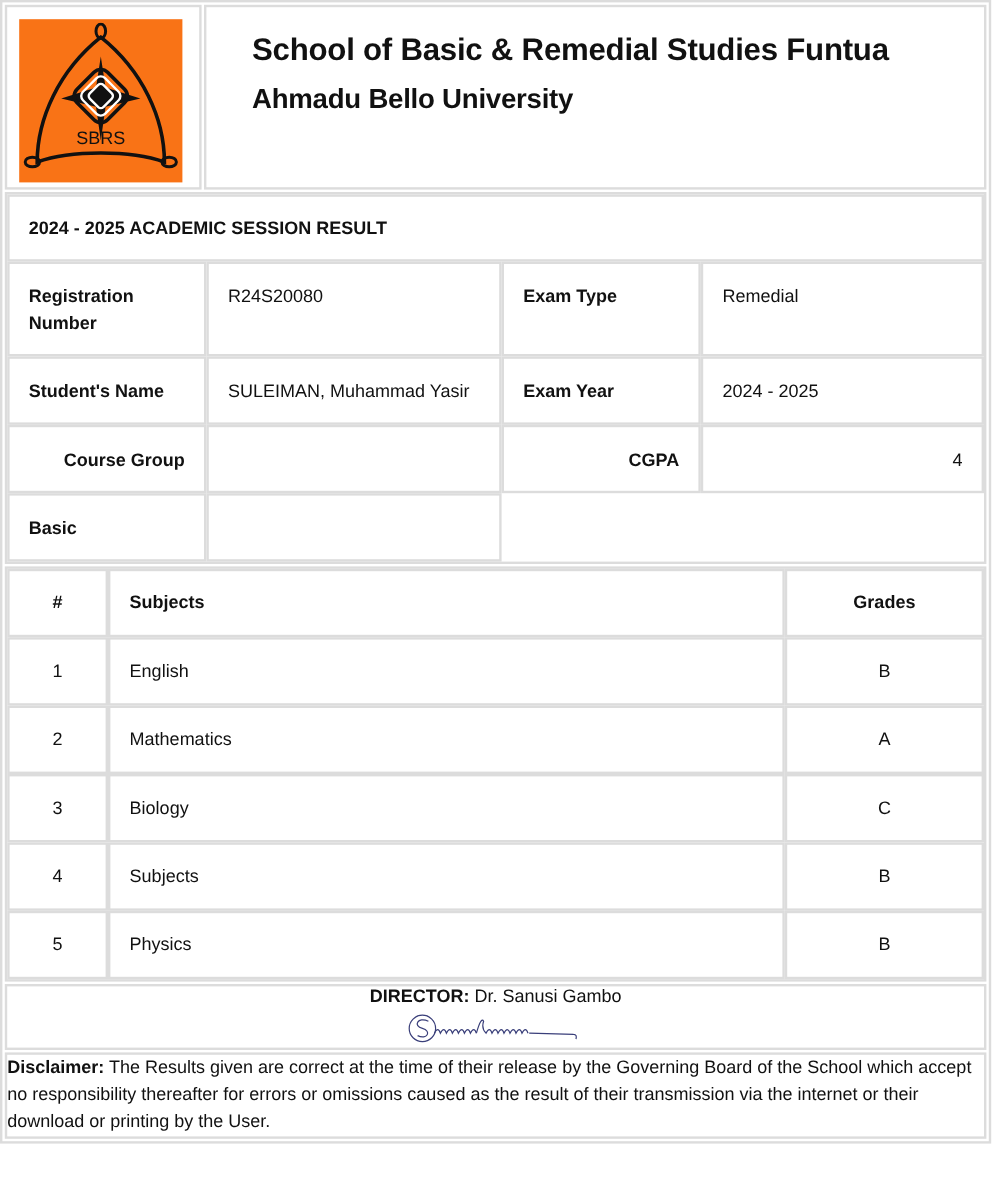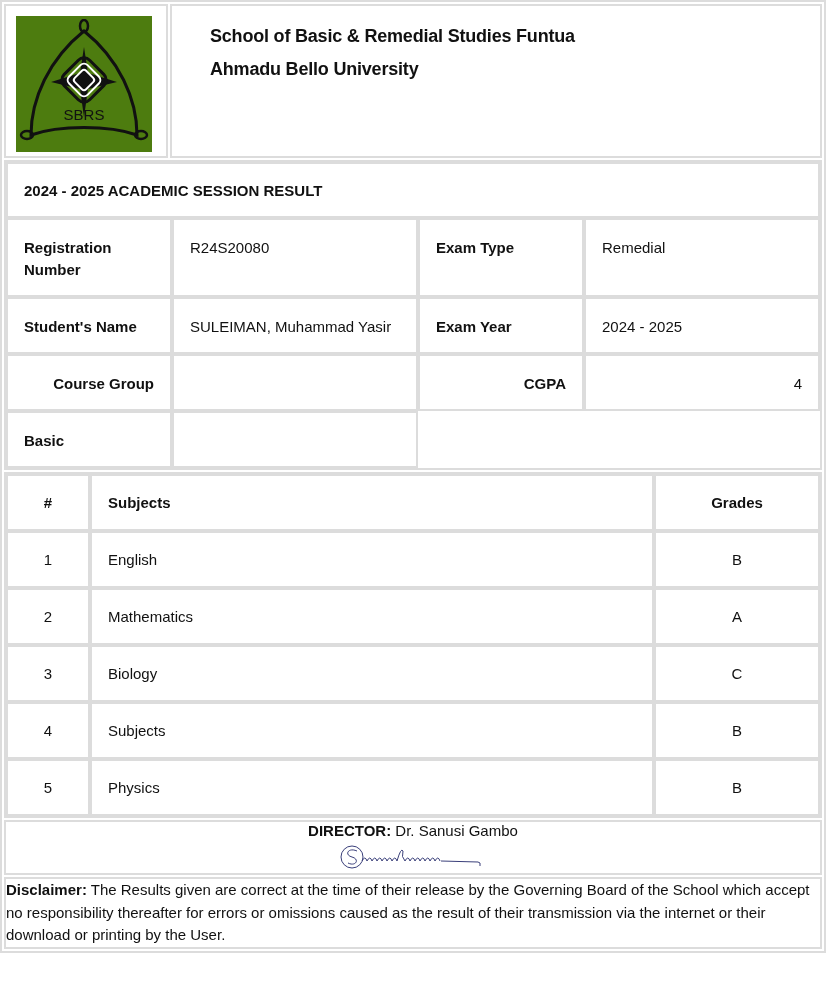--- a/index.html
+++ b/index.html
@@ -8,26 +8,26 @@
       font-family: "Liberation Sans", sans-serif; color: #111;
     }
     .page { position: relative; width: 826px; height: 984px; margin: 0 0 0 0; }
     .outer {
       border-collapse: separate; border-spacing: 2px;
       border: 2px solid #dcdcdc; width: 826px; box-sizing: border-box;
     }
     .outer > tbody > tr > td { border: 2px solid #dcdcdc; padding: 0; vertical-align: top; }
     .logo-cell { width: 160px; height: 150px; }
     .logo-box {
-      margin: 10px 0 0 10px; width: 136px; height: 136px; background: #4d7c0f;
+      margin: 10px 0 0 10px; width: 136px; height: 136px; background: #f97316;
       display: flex; align-items: center; justify-content: center;
     }
     .title-cell { padding: 0; }
-    .title-main { font-weight: bold; font-size: 18px; margin: 20px 0 0 38px; letter-spacing: -0.2px; }
-    .title-sub { font-weight: bold; font-size: 18px; margin: 12px 0 0 38px; letter-spacing: -0.2px; }
+    .title-main { font-weight: bold; font-size: 26px; margin: 20px 0 0 38px; letter-spacing: -0.2px; }
+    .title-sub { font-weight: bold; font-size: 23px; margin: 12px 0 0 38px; letter-spacing: -0.2px; }
 
     .inner { border-collapse: separate; border-spacing: 0; width: 100%; }
     .inner td { border: 2px solid #dcdcdc; font-size: 15px; padding: 0 16px; vertical-align: middle; }
     .session-head { font-weight: bold; height: 52px; font-size: 15px; }
     .lbl { font-weight: bold; }
     .info td { vertical-align: top; padding-top: 17px; line-height: 22px; }
     .r1 td { height: 58px; }
     .r2 td { height: 36px; }
     .r3 td { height: 36px; text-align: right; }
     .r4 td { height: 36px; }

